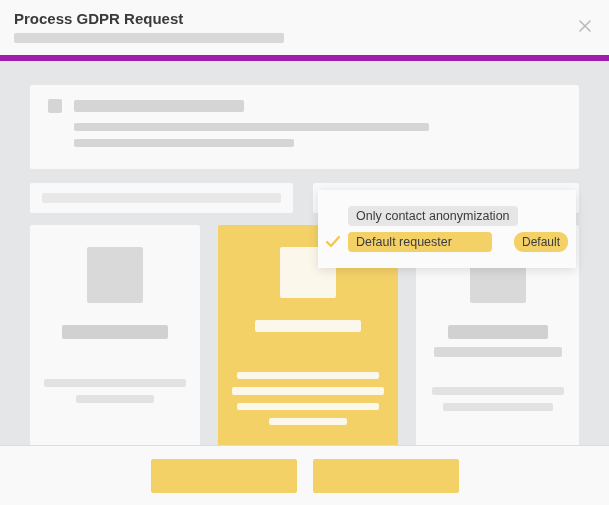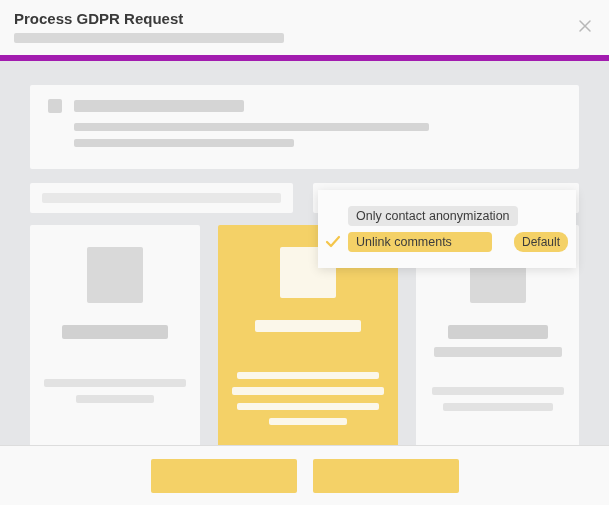--- a/index.html
+++ b/index.html
@@ -231,16 +231,16 @@
 </div>
 
 <div class="dropdown-menu">
   <div class="dropdown-item">
     <span class="label-chip">Only contact anonymization</span>
   </div>
   <div class="dropdown-item selected">
     <svg class="check" viewBox="0 0 18 18">
         <path d="M3 9 L7 13 L15 4" stroke="currentColor" stroke-width="2.2" fill="none" stroke-linecap="round" stroke-linejoin="round"></path>
       </svg>
-    <span class="label-chip">Unlink comments</span>
+    <span class="label-chip">Default requester</span>
     <span class="default-chip">Default</span>
   </div>
 </div>
 
 </body></html>

